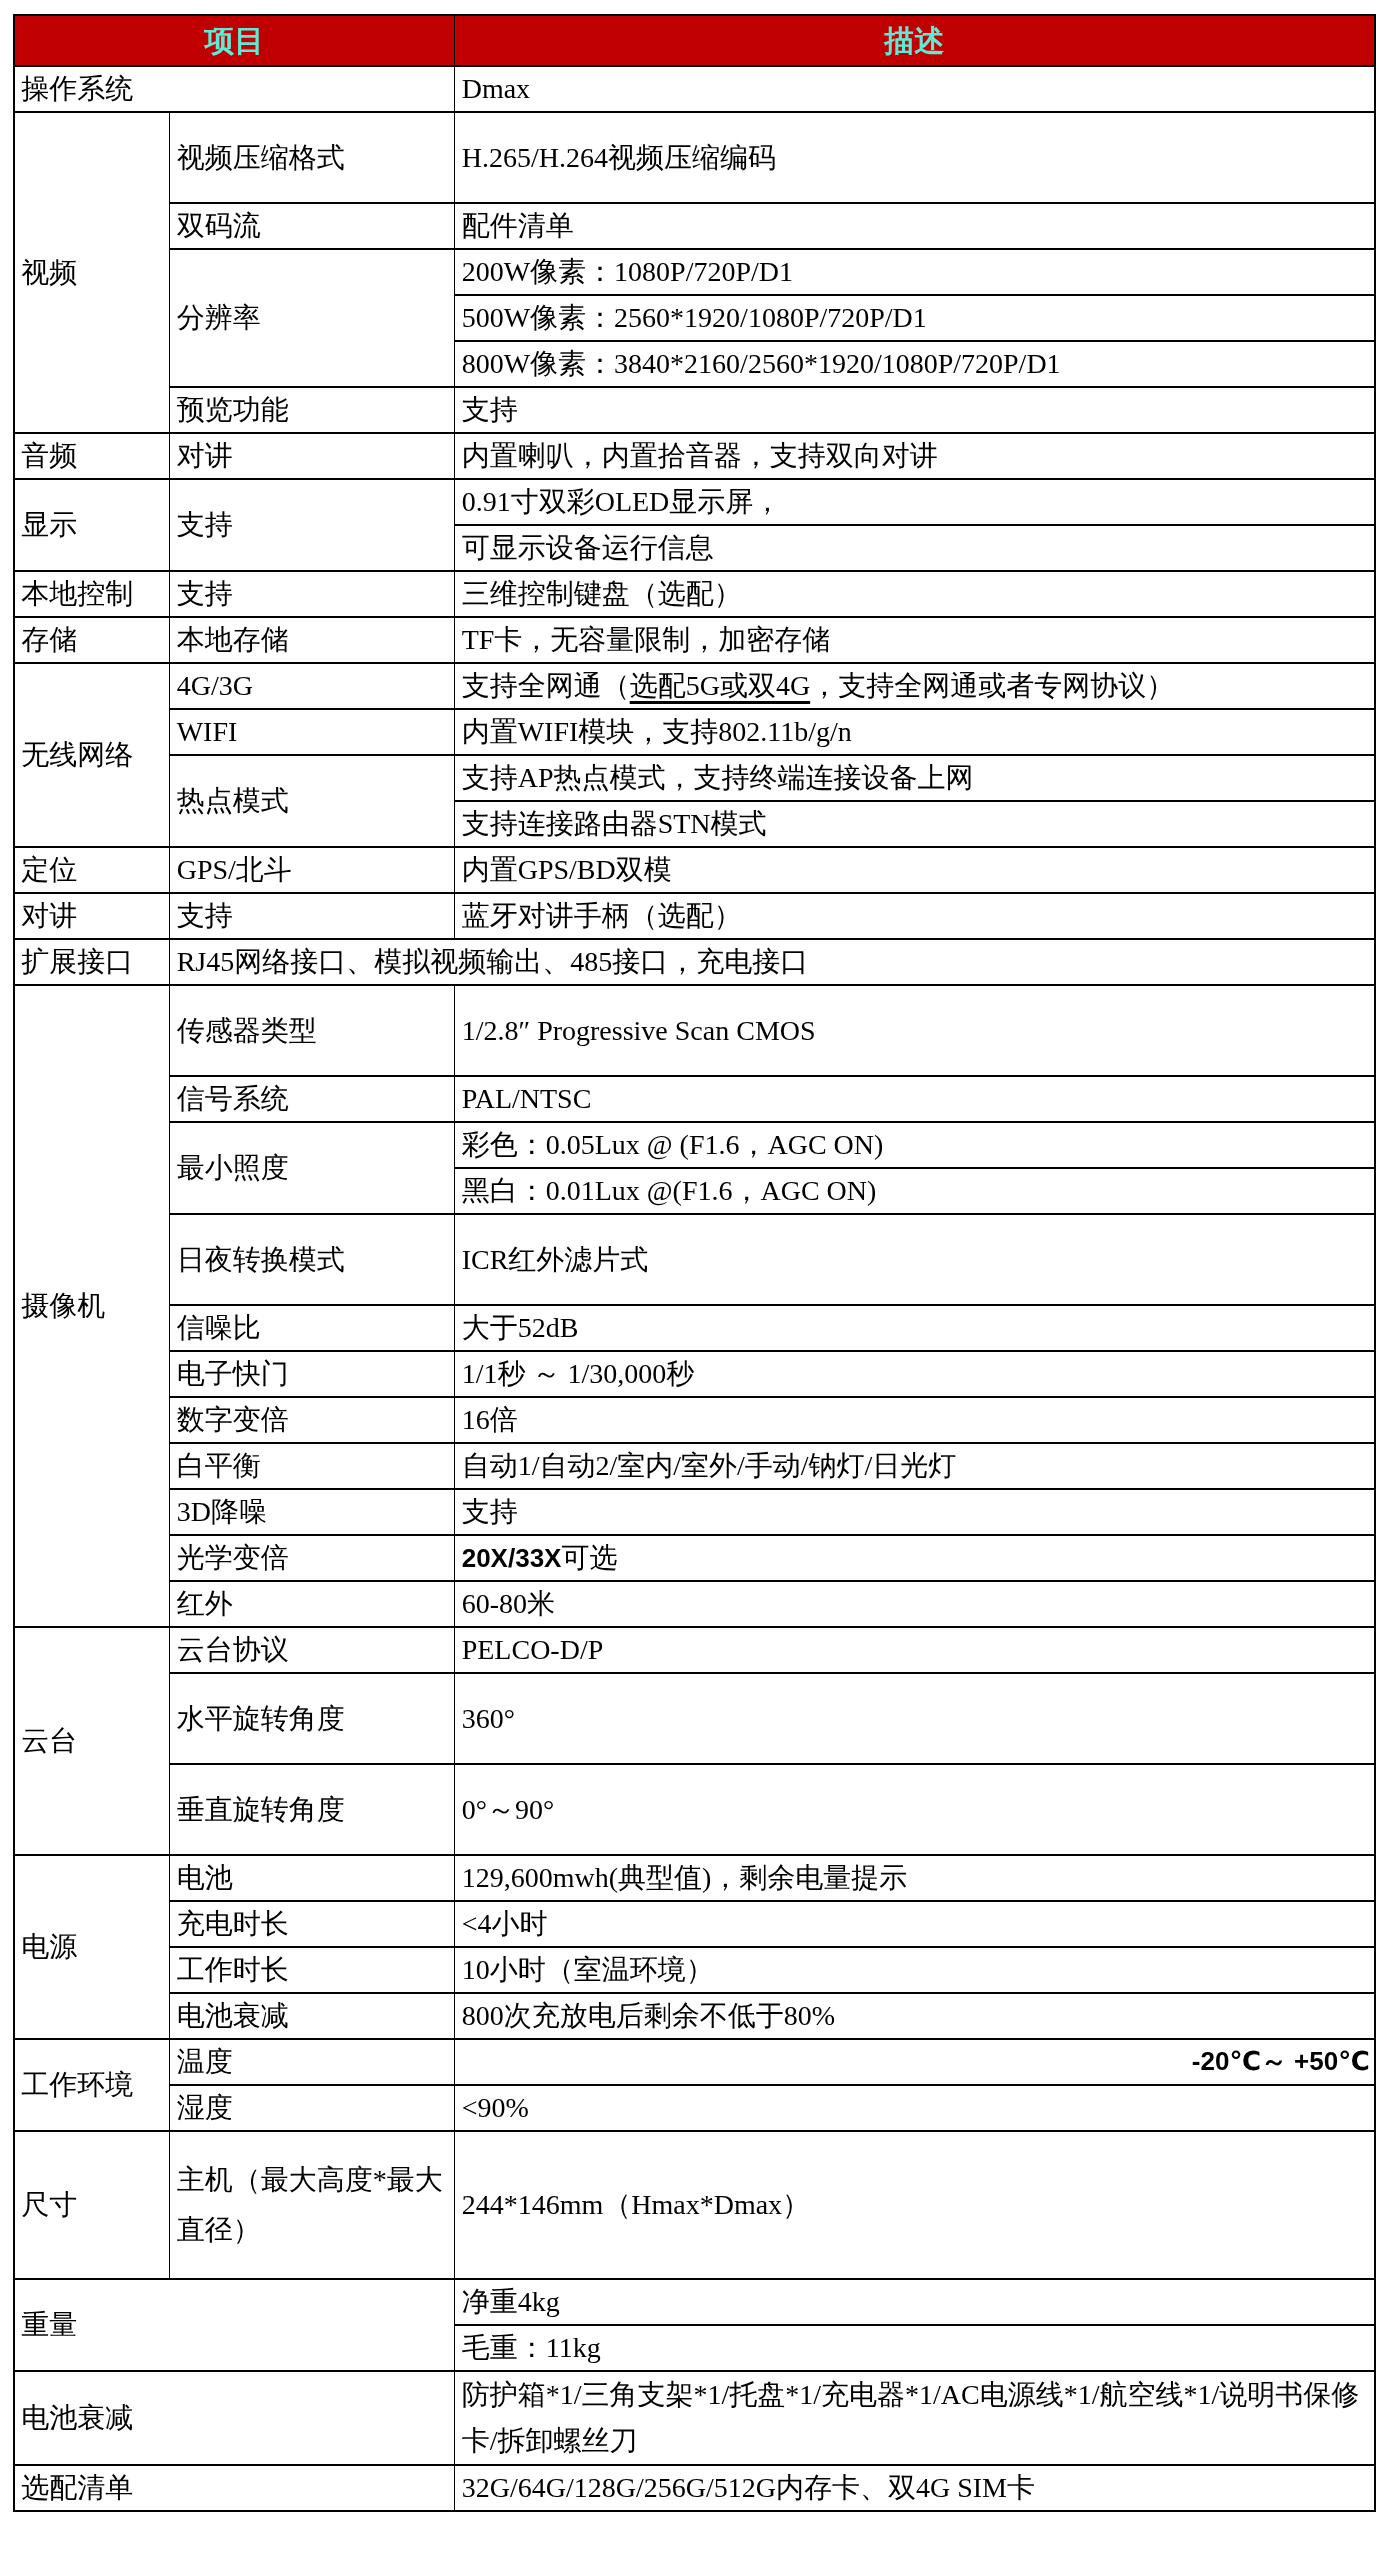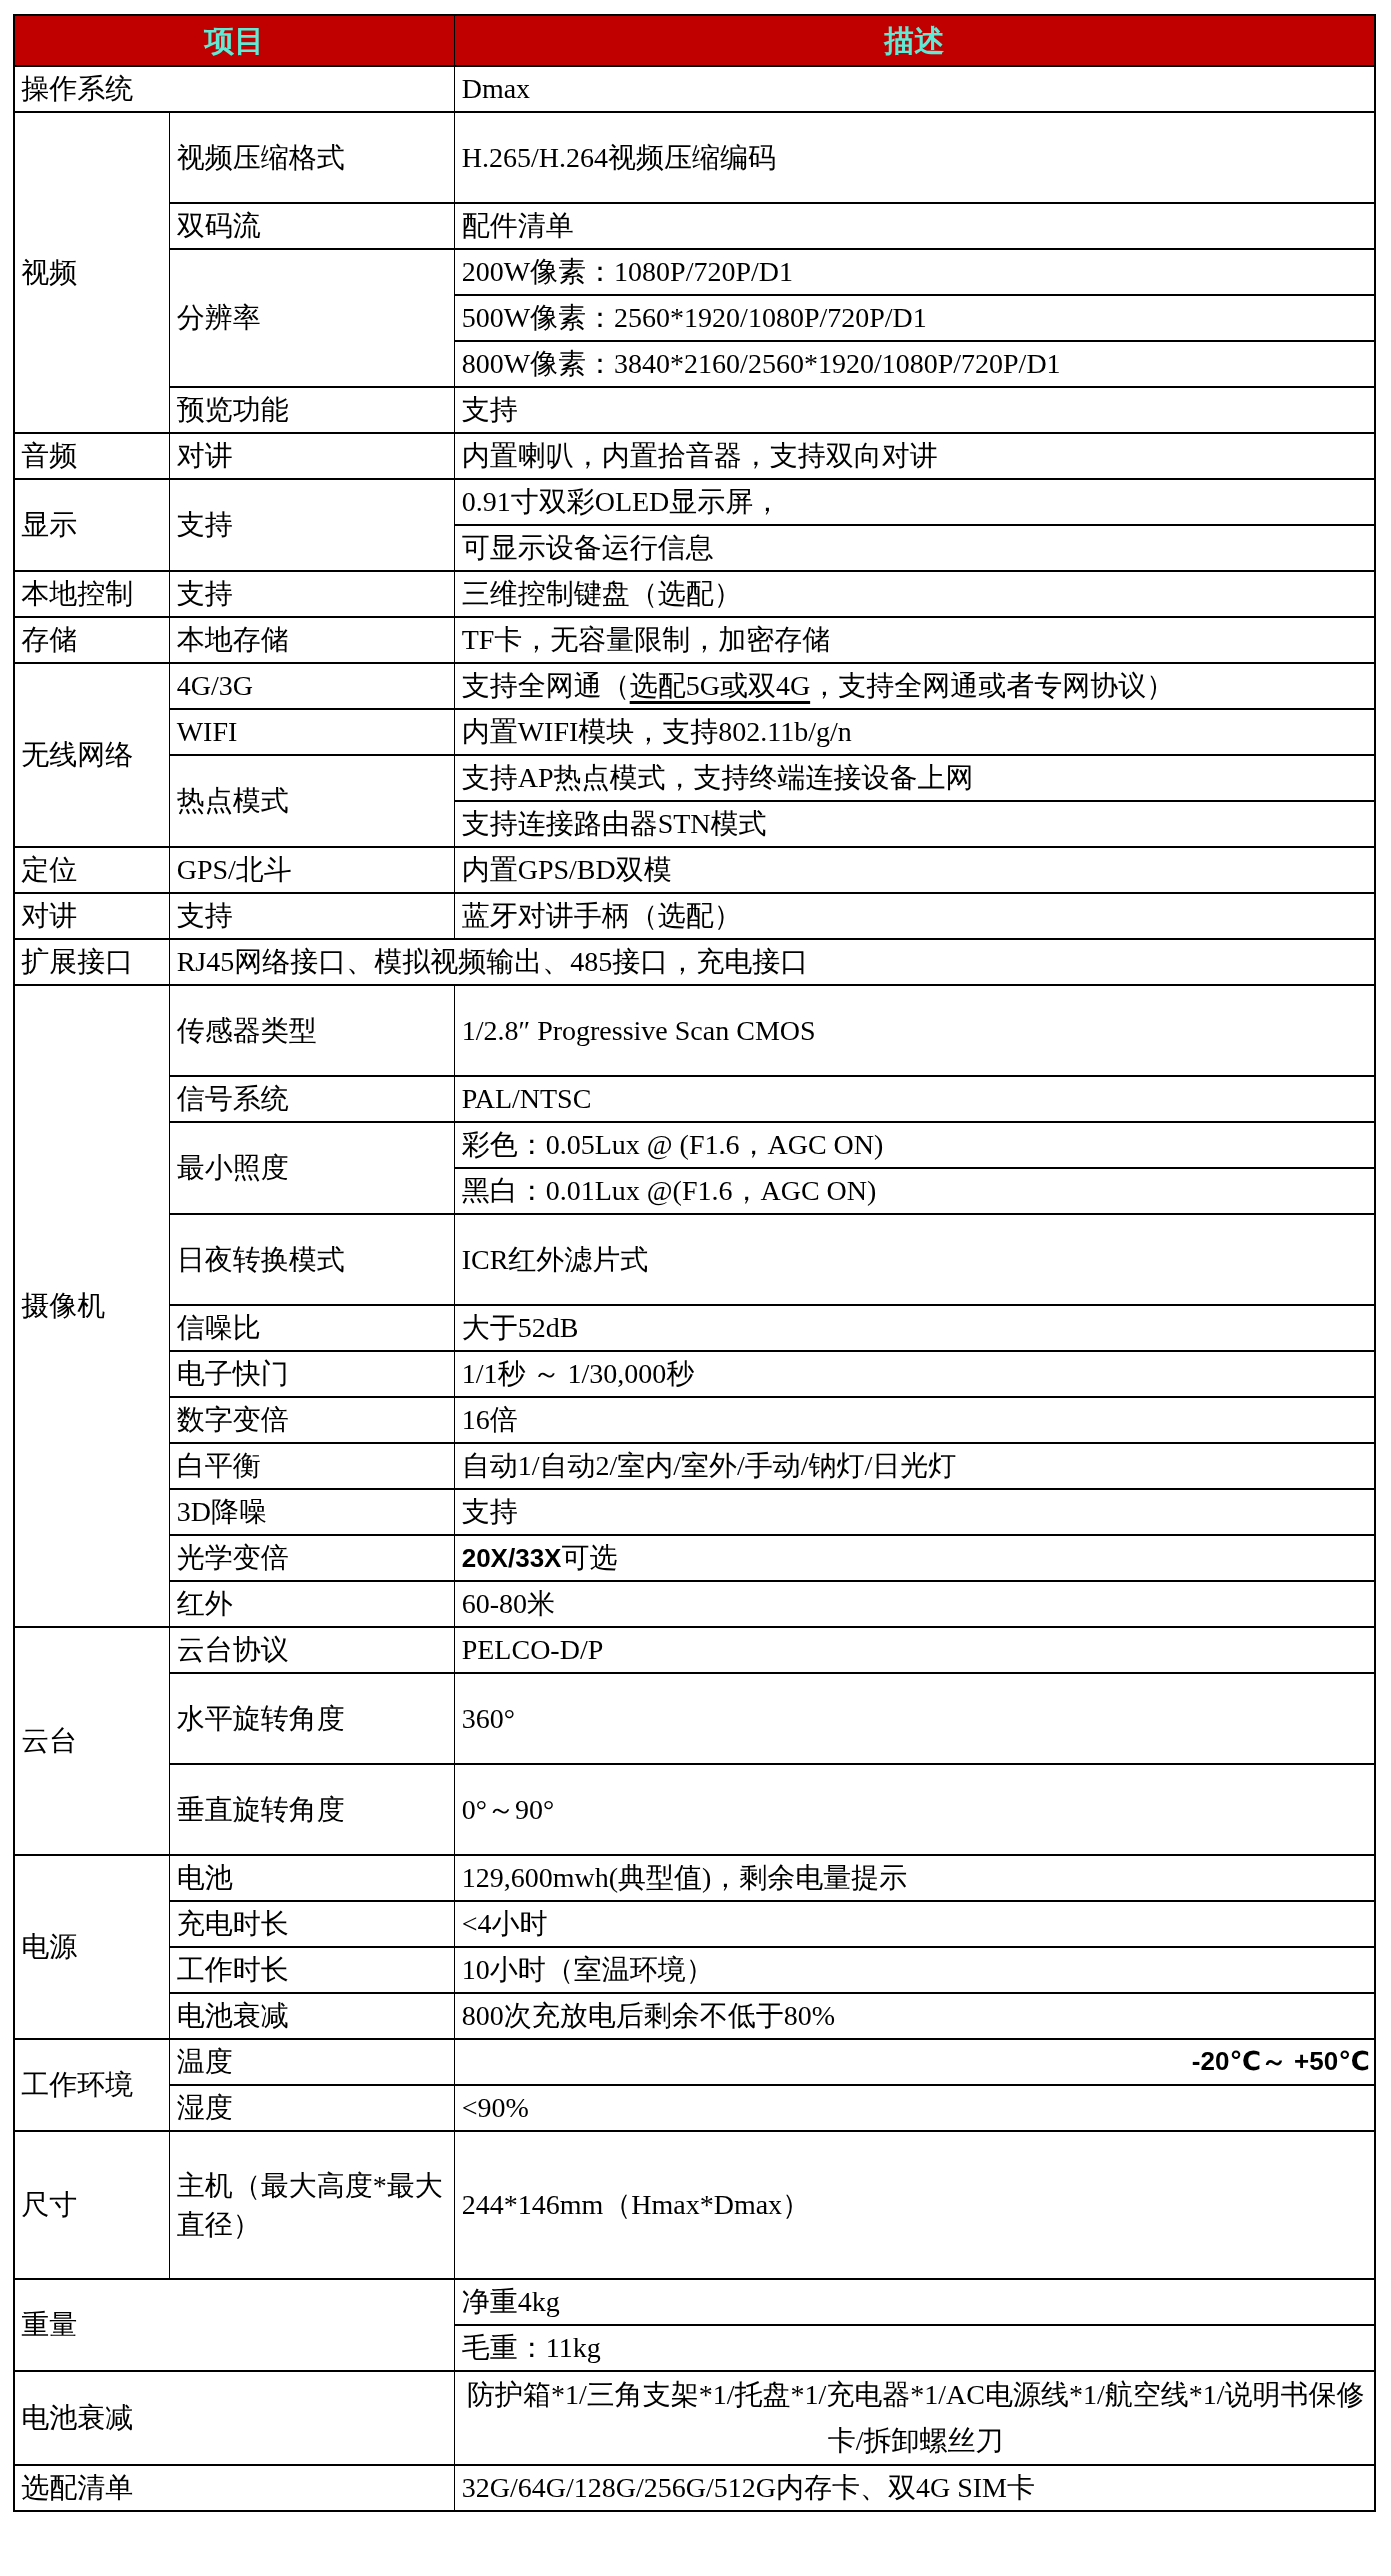--- a/index.html
+++ b/index.html
@@ -3,22 +3,22 @@
 <meta charset="utf-8">
 <style>
   html,body{margin:0;padding:0;background:#ffffff;}
   body{width:1392px;height:2576px;position:relative;font-family:"Liberation Serif","DejaVu Serif",serif;color:#000;}
   table.spec{position:absolute;left:12.5px;top:14.4px;width:1360px;table-layout:fixed;border-collapse:collapse;border:2.9px solid #000;}
   col.c1{width:156px;} col.c2{width:285px;} col.c3{width:920px;}
   th,td{border-left:1.9px solid #000;border-right:1.9px solid #000;border-top:2.9px solid #000;border-bottom:2.9px solid #000;
         vertical-align:middle;text-align:left;padding:0 3.8px 0 6.7px;font-size:28px;line-height:1.3;overflow:hidden;}
   th{background:#c00000;color:#5eead4;text-align:center;font-size:30px;font-weight:bold;padding:0;}
   tr.h53{height:51px;} tr.h48{height:46px;} tr.h95{height:91px;} tr.h200{height:148px;}
-  td.wrap{line-height:46px;text-align:center;}
-  td.col2wrap{line-height:39px;margin-left:28px;}
+  td.wrap{line-height:46px;}
+  td.col2wrap{line-height:50px;margin-left:28px;}
   .alt{font-family:"Liberation Sans","DejaVu Sans",sans-serif;font-weight:bold;font-size:26px;text-align:right;}
   .uline{text-decoration:underline;text-decoration-thickness:2.9px;text-underline-offset:5.8px;}
 </style>
 </head>
 <body>
 
 <table class="spec">
   <colgroup>
       <col class="c1">
       <col class="c2">

